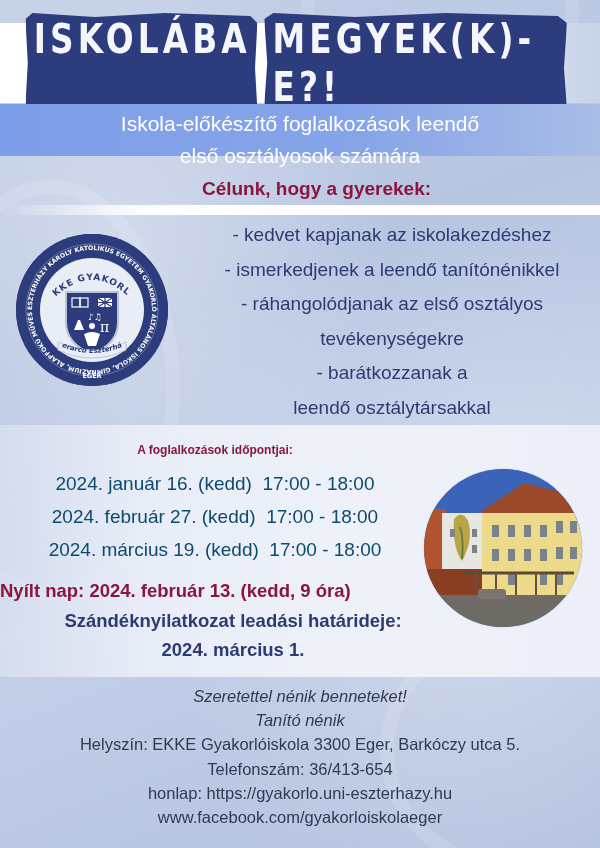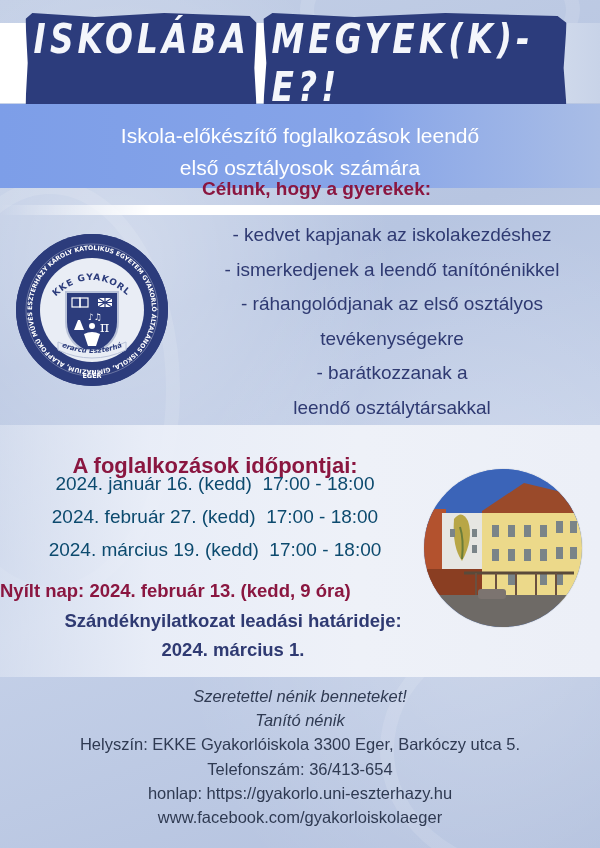--- a/index.html
+++ b/index.html
@@ -15,44 +15,44 @@
     }
     .swirl {
       position: absolute; border-radius: 50%;
       border: 14px solid rgba(255,255,255,0.12);
       pointer-events: none;
     }
     
     .title-band {
       position: absolute; left: 0; top: 23px; width: 600px; height: 80px;
       background: linear-gradient(90deg, #ffffff 0%, #ffffff 55%, #dfe6f2 80%, #c8d3e8 100%);
-      display: flex; align-items: center; justify-content: center; font-style: italic;
+      display: flex; align-items: center; justify-content: center;
     }
     .title-words { display: flex; gap: 8px; }
     .stamp {
       background: #2c3c7c;
       color: #f4f6fb;
       font-family: "DejaVu Sans", sans-serif;
       font-weight: bold;
       font-size: 40px;
       letter-spacing: 5px;
       padding: 2px 8px 2px 10px;
       line-height: 48px;
       transform: scaleX(0.82);
       transform-origin: center;
       clip-path: polygon(0 6%, 3% 0, 30% 4%, 60% 0, 97% 3%, 100% 10%, 99% 55%, 100% 96%, 70% 100%, 40% 96%, 4% 100%, 0 92%, 1% 50%);
     }
     .stamp.first { margin-right: -30px; }
     .stamp.second { margin-left: -30px; }
     
     .subtitle-band {
-      position: absolute; left: 0; top: 104px; width: 600px; height: 84px;
+      position: absolute; left: 0; top: 104px; width: 600px; height: 52px;
       background: linear-gradient(90deg, #7d9ee8 0%, #86a4e8 60%, #a9bde6 100%);
       color: #ffffff; text-align: center;
-      font-size: 21px; line-height: 32px; padding-top: 16px;
+      font-size: 21px; line-height: 32px; padding-top: 4px;
     }
     .goal-heading {
       position: absolute; left: 0; top: 176px; width: 600px; text-align: center;
       font-weight: bold; color: #8a1640; font-size: 19px; line-height: 26px; padding-left: 33px;
     }
     .white-bar {
       position: absolute; left: 0; top: 205px; width: 600px; height: 10px;
       background: linear-gradient(90deg, rgba(255,255,255,0) 0%, #ffffff 25%, #ffffff 100%);
     }
     
@@ -67,21 +67,21 @@
       position: absolute; left: 192px; top: 218px; width: 400px;
       text-align: center; font-size: 19px; line-height: 34.5px; color: #2f3a72;
     }
     
     .schedule-panel {
       position: absolute; left: 0; top: 425px; width: 600px; height: 252px;
       background: linear-gradient(90deg, rgba(226,232,244,0.55) 0%, rgba(236,240,249,0.9) 25%, #eef1f8 60%, #eceff7 100%);
     }
     .sched-heading {
       position: absolute; left: 0; top: 437px; width: 430px; text-align: center;
-      font-weight: bold; color: #8a1640; font-size: 22px; line-height: 26px; margin-top: 16px;
+      font-weight: bold; color: #8a1640; font-size: 12px; line-height: 26px;
     }
     .dates {
       position: absolute; left: 0; top: 467px; width: 430px; text-align: center;
       font-size: 19px; line-height: 33px; color: #0c4a6e;
     }
     .open-day {
       position: absolute; left: 0; top: 578px; width: 430px; text-align: left;
       font-weight: bold; color: #8a1640; font-size: 18.5px; line-height: 26px;
     }
     .deadline {

